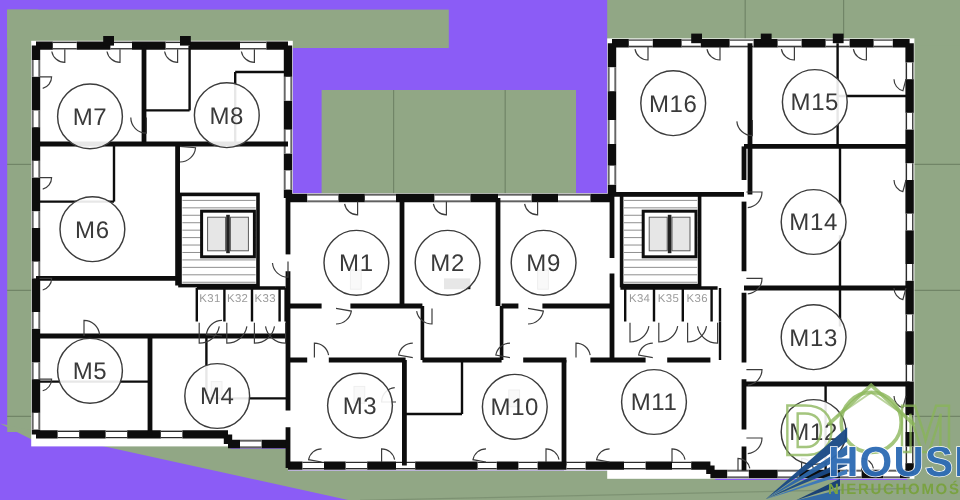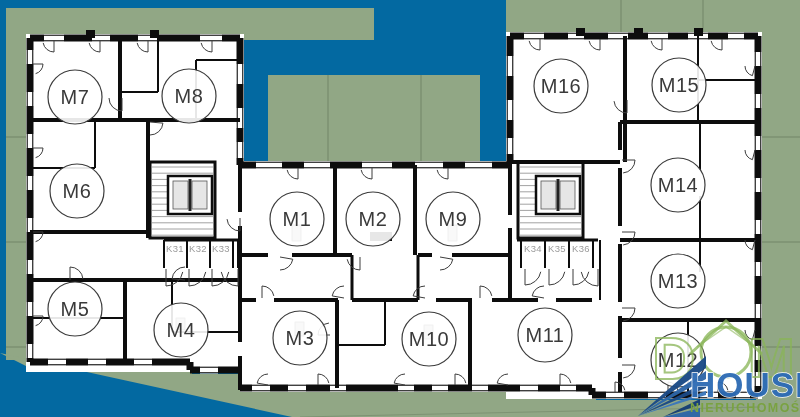--- a/index.html
+++ b/index.html
@@ -1,16 +1,16 @@
 <!DOCTYPE html>
 <html><head>
 <meta charset="utf-8">
 <style>
   html,body{margin:0;padding:0;background:#ffffff;}
-  .stage{position:relative;width:800px;height:417px;overflow:hidden;background:#0369a1;
+  .stage{position:relative;width:800px;height:417px;overflow:hidden;background:#8b5cf6;
          font-family:"Liberation Sans", sans-serif;}
   svg{position:absolute;left:0;top:0;}
   text{font-family:"Liberation Sans", sans-serif;}
   .apt-label{font-size:20px;fill:#3a3a3a;letter-spacing:.5px;}
   .k-label{font-size:9.5px;fill:#9b9b9b;letter-spacing:.3px;}
   .house-word{font-size:35px;font-weight:bold;fill:#2e6cb5;stroke:#ffffff;stroke-width:1.3px;paint-order:stroke;letter-spacing:1px;}
   .tagline{font-size:12.5px;font-weight:bold;fill:#79a23f;letter-spacing:1.4px;}
   .dom-letter{font-size:60px;font-weight:bold;fill:none;stroke:#8ab558;stroke-width:2px;opacity:.8;}
 </style>
 </head>

